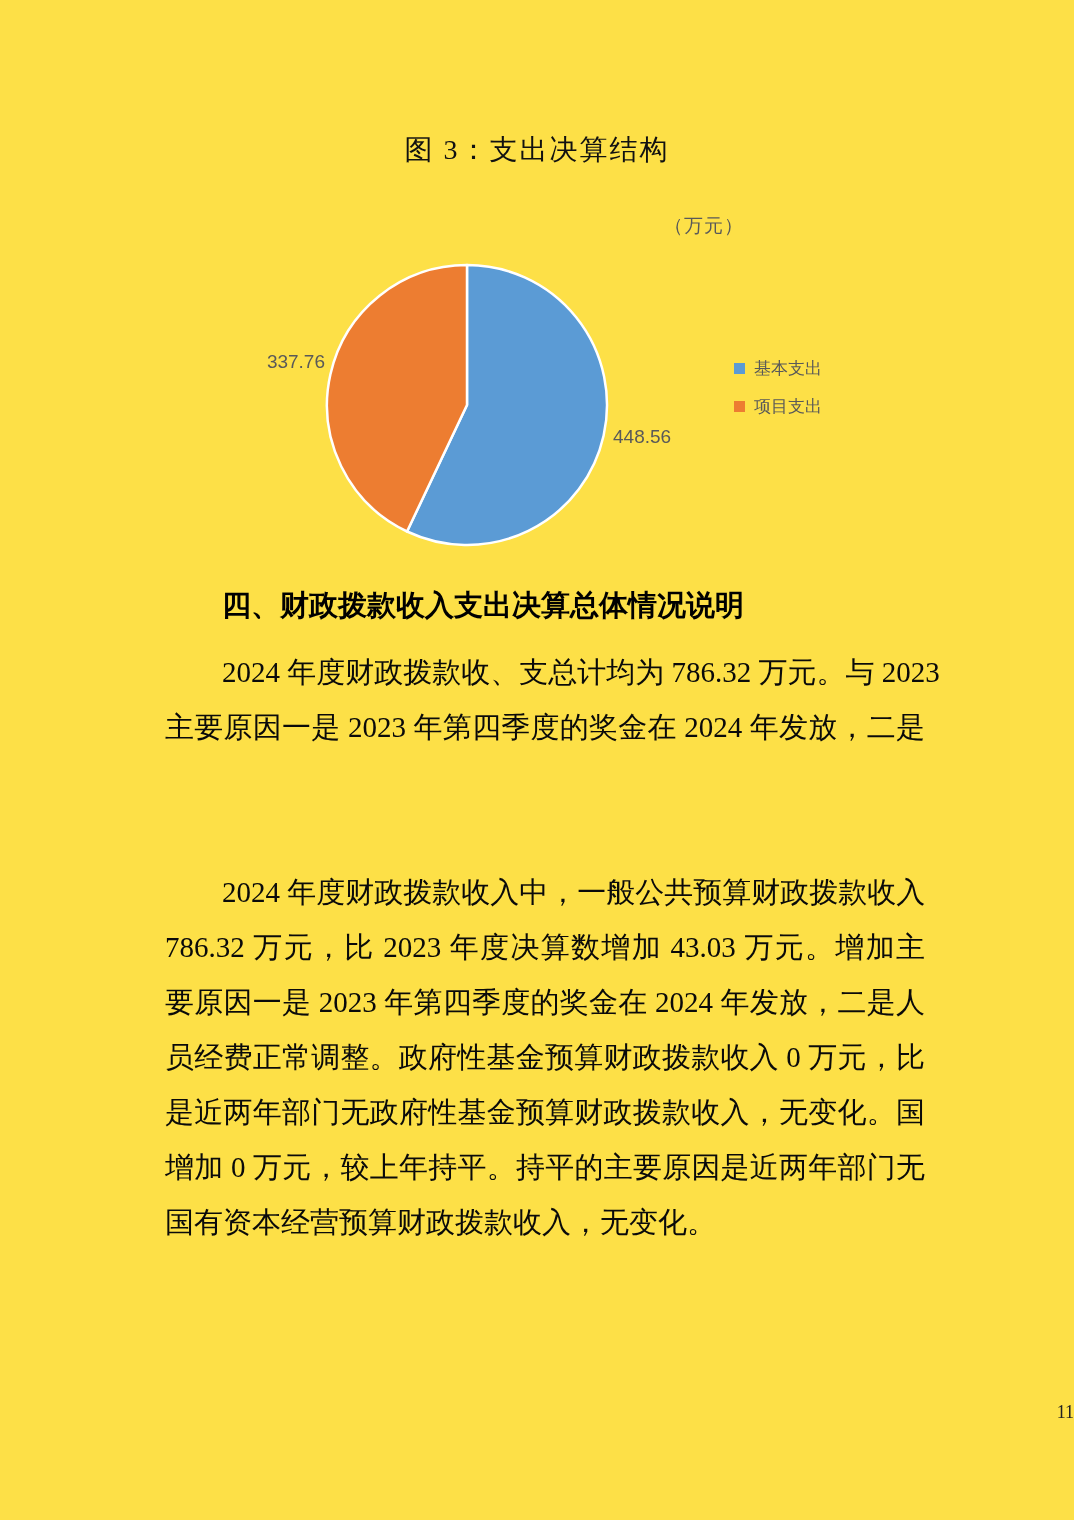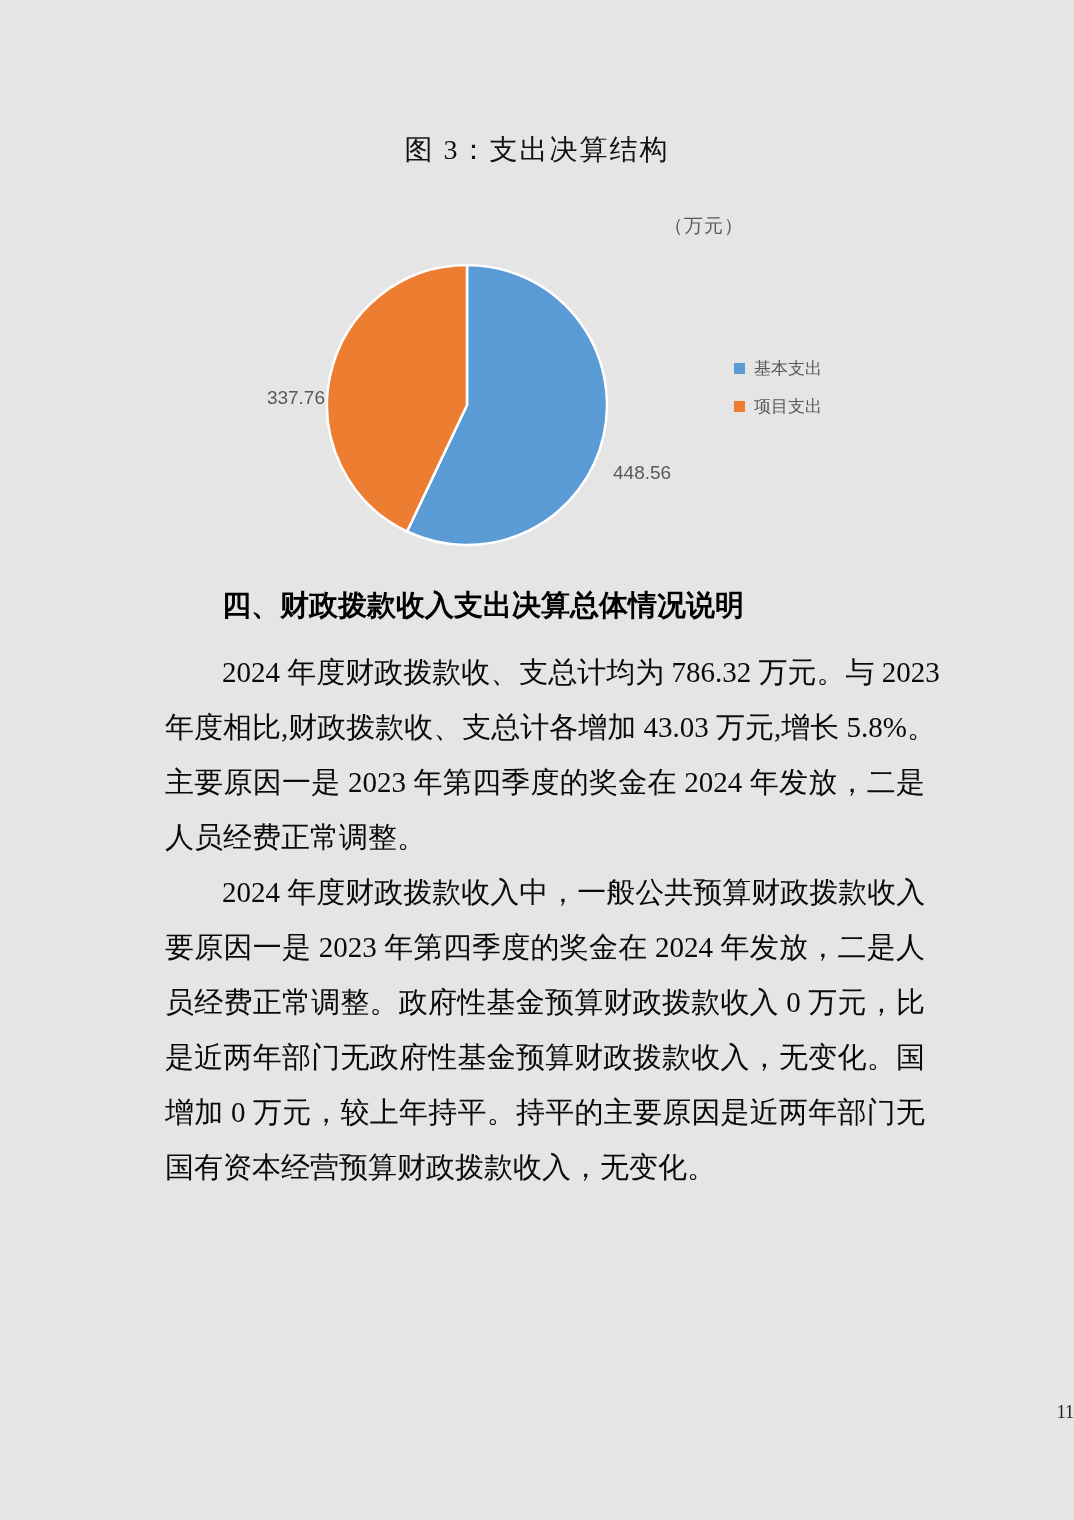--- a/index.html
+++ b/index.html
@@ -1,21 +1,21 @@
 <!DOCTYPE html>
 <html><head>
 <meta charset="utf-8">
 <style>
   * { margin: 0; padding: 0; box-sizing: border-box; }
   html, body { background: #ffffff; }
   .page {
     position: relative;
     width: 1074px;
     height: 1520px;
-    background: #e5e5e5;
+    background: #fde047;
     font-family: "Liberation Serif", "DejaVu Serif", serif;
     color: #000000;
     overflow: hidden;
   }
   .figure-title {
     position: absolute;
     top: 131px; left: 0; width: 100%;
     text-align: center;
     font-size: 28px;
     letter-spacing: 2px;
@@ -28,21 +28,20 @@
     font-size: 19px;
     color: #595959;
     letter-spacing: 1px;
   }
   .pie-svg { position: absolute; top: 0; left: 0; }
   .data-label {
     position: absolute;
     font-family: "Liberation Sans", "DejaVu Sans", sans-serif;
     font-size: 19px;
     color: #595959;
-    margin-top: 36px;
   }
   .label-project { top: 351px; left: 230px; width: 95px; text-align: right; }
   .label-basic  { top: 426px; left: 613px; }
   .legend {
     position: absolute;
     top: 357px; left: 734px;
     font-family: "Liberation Sans", "DejaVu Sans", sans-serif;
     font-size: 17px;
     color: #595959;
   }
@@ -103,27 +102,26 @@
     <div class="legend-item">
       <span class="swatch" style="background: rgb(237, 125, 49);"></span>
       <span>项目支出</span>
     </div>
   </div>
 
   <div class="section-heading">四、财政拨款收入支出决算总体情况说明</div>
 
   <div class="body-text para-1">
     <div class="line indent">2024 年度财政拨款收、支总计均为 786.32 万元。与 2023</div>
-    <div class="line">年度相比,财政拨款收、支总计各增加 43.03 万元,增长 5.8%。</div>
     <div class="line">主要原因一是 2023 年第四季度的奖金在 2024 年发放，二是</div>
-    <div class="line short">人员经费正常调整。</div>
   </div>
 
   <div class="body-text para-2">
     <div class="line indent">2024 年度财政拨款收入中，一般公共预算财政拨款收入</div>
+    <div class="line">786.32 万元，比 2023 年度决算数增加 43.03 万元。增加主</div>
     <div class="line">要原因一是 2023 年第四季度的奖金在 2024 年发放，二是人</div>
     <div class="line">员经费正常调整。政府性基金预算财政拨款收入 0 万元，比</div>
     <div class="line">是近两年部门无政府性基金预算财政拨款收入，无变化。国</div>
     <div class="line">增加 0 万元，较上年持平。持平的主要原因是近两年部门无</div>
     <div class="line short">国有资本经营预算财政拨款收入，无变化。</div>
   </div>
 
   <div class="page-number">11</div>
 
 </div>

